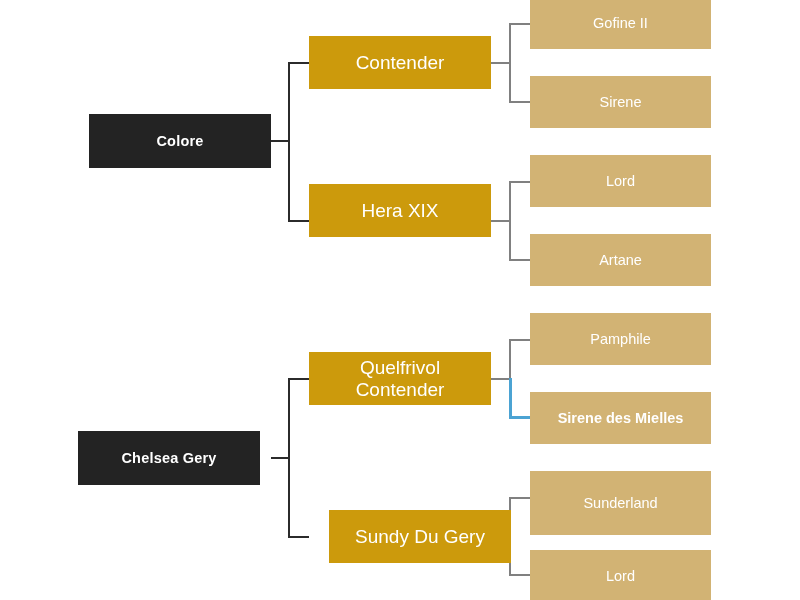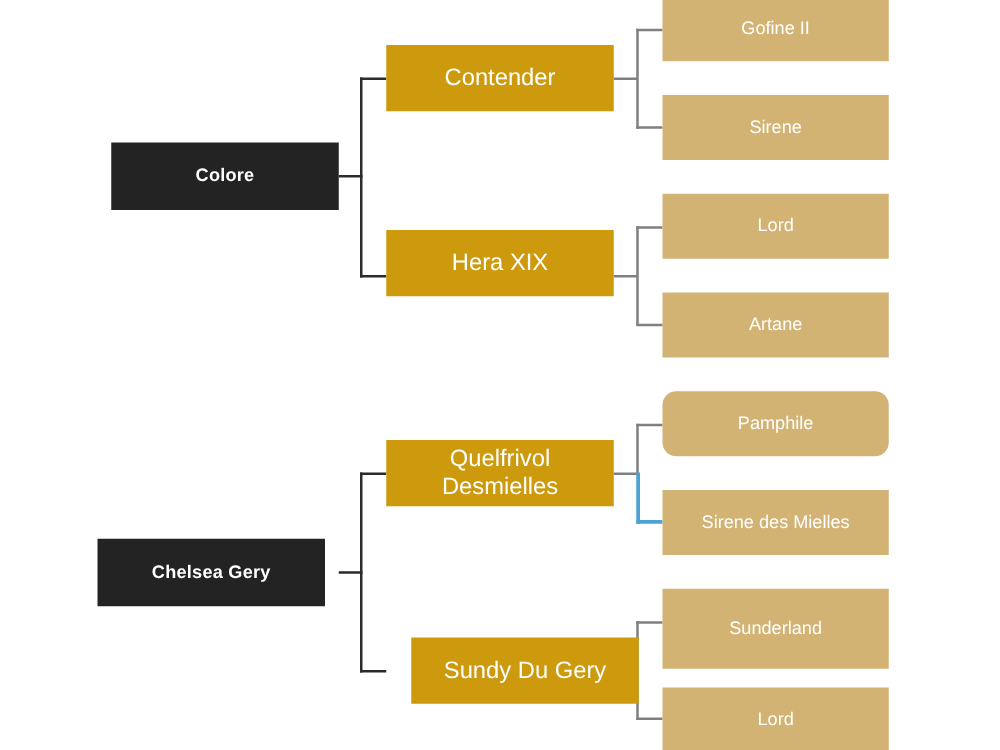--- a/index.html
+++ b/index.html
@@ -126,32 +126,32 @@
 
   <div class="node gen2" style="left:530px; top:234px; width:181px; height:52px;">
     <span>Artane</span>
   </div>
 
   <div class="node gen0" style="left:78px; top:431px; width:182px; height:54px;">
     <span>Chelsea Gery</span>
   </div>
 
   <div class="node gen1" style="left:309px; top:352px; width:182px; height:53px;">
-    <span>Quelfrivol Desmielles</span>
+    <span>Quelfrivol Contender</span>
   </div>
 
   <div class="node gen1" style="left:309px; top:510px; width:182px; height:53px;margin-left:20px;">
     <span>Sundy Du Gery</span>
   </div>
 
-  <div class="node gen2" style="left:530px; top:313px; width:181px; height:52px;border-radius:11px;">
+  <div class="node gen2" style="left:530px; top:313px; width:181px; height:52px;">
     <span>Pamphile</span>
   </div>
 
-  <div class="node gen2" style="left:530px; top:392px; width:181px; height:52px;">
+  <div class="node gen2" style="left:530px; top:392px; width:181px; height:52px;font-weight:bold;">
     <span>Sirene des Mielles</span>
   </div>
 
   <div class="node gen2" style="left:530px; top:471px; width:181px; height:64px;">
     <span>Sunderland</span>
   </div>
 
   <div class="node gen2" style="left:530px; top:550px; width:181px; height:52px;">
     <span>Lord</span>
   </div>

